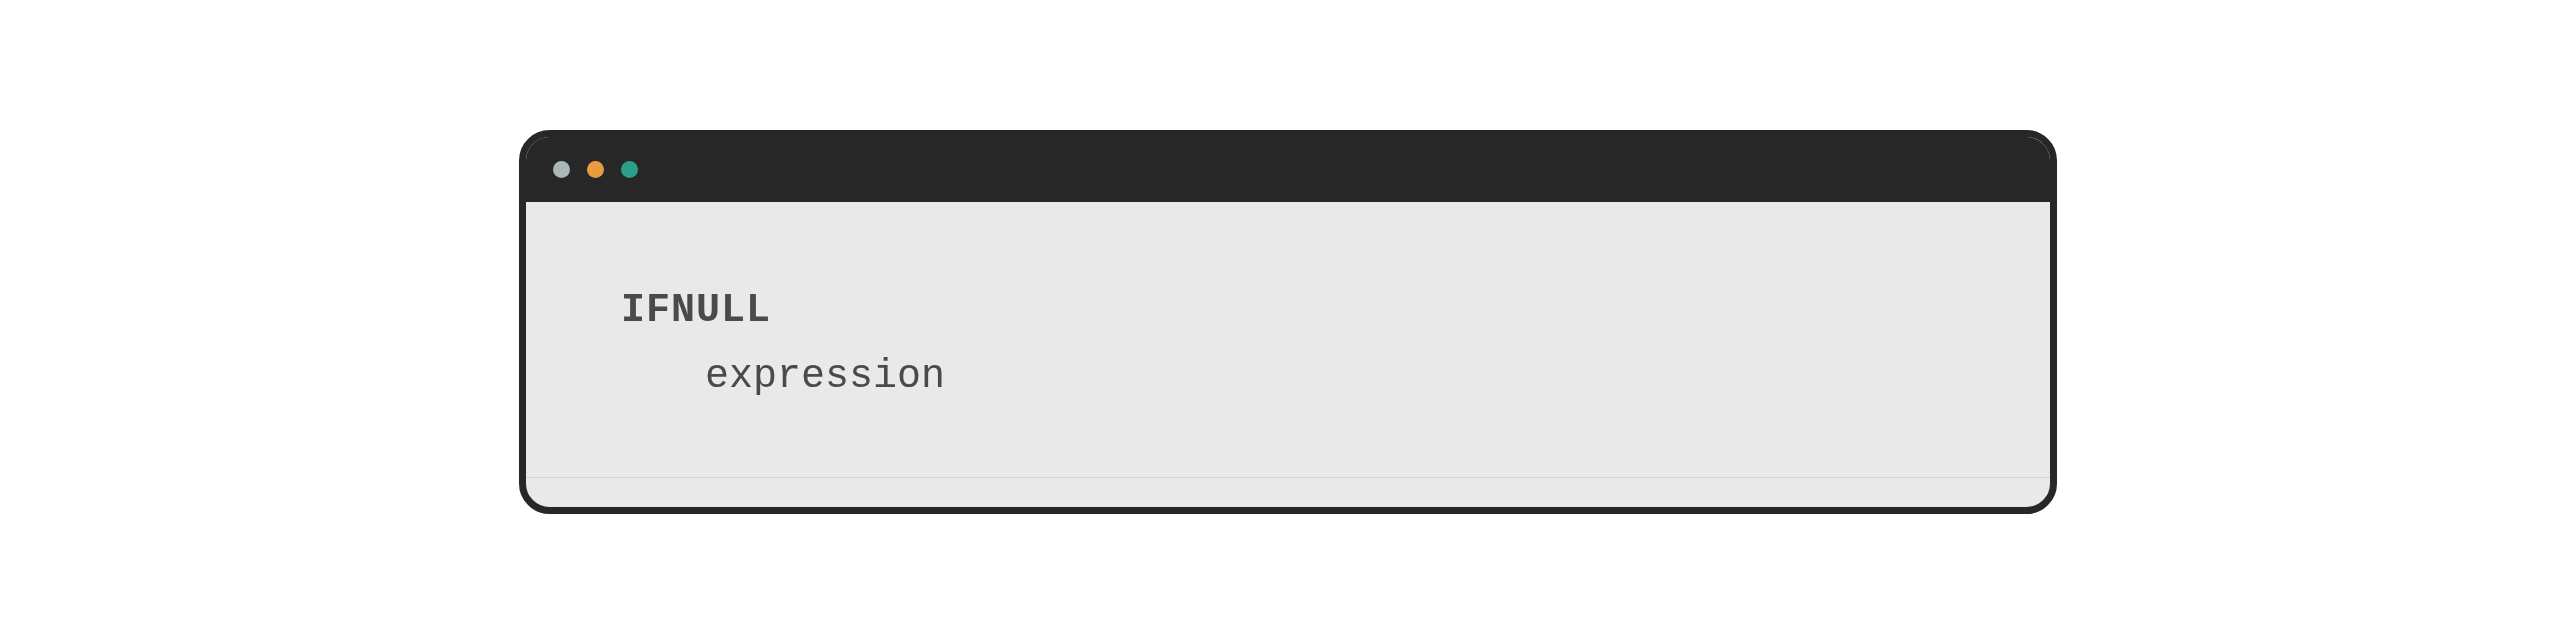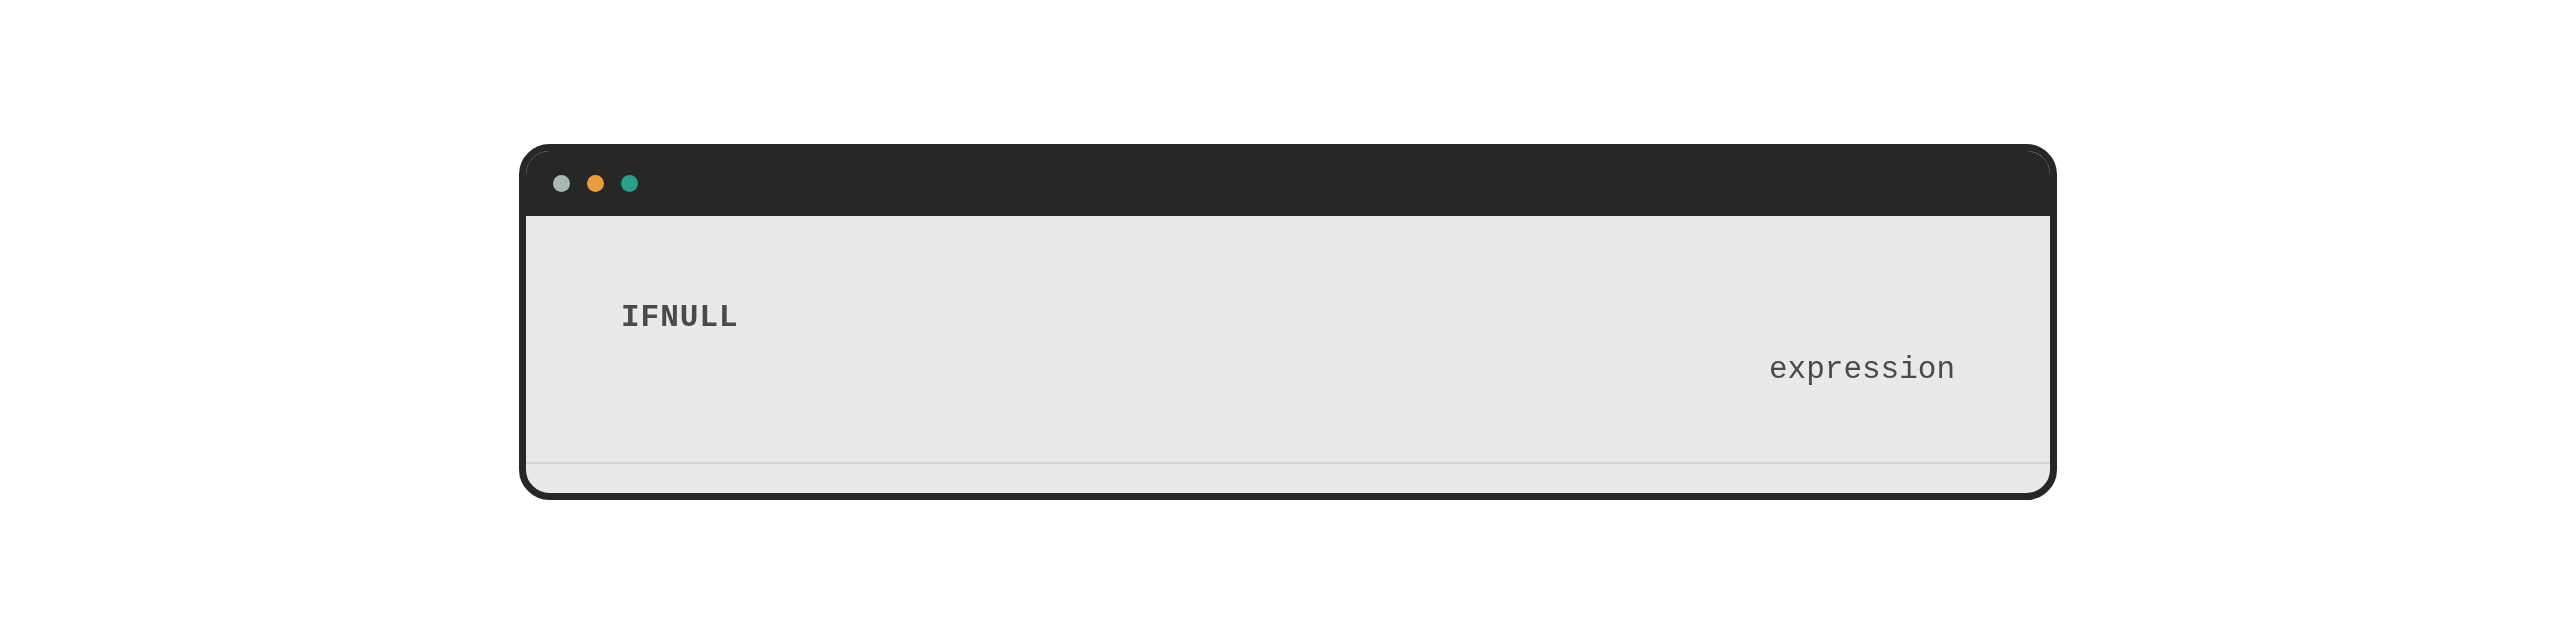--- a/index.html
+++ b/index.html
@@ -41,31 +41,30 @@
     }
     .traffic-light.minimize {
       background: #e89c3f;
     }
     .traffic-light.maximize {
       background: #2aa08b;
     }
     .content {
       padding: 76px 95px 38px 95px;
       font-family: "Courier New", Courier, monospace;
-      font-size: 31px;
+      font-size: 40px;
       color: #4a4a4a;
       line-height: 1.65;
     }
     .function-name {
       font-weight: bold;
       letter-spacing: 1px;
     }
     .param {
       padding-left: 84px;
-      text-align: right;
     }
     .footer-line {
       height: 1.9px;
       background: #d4d4d4;
       margin-top: 29px;
     }
     .footer-space {
       height: 29px;
     }
   </style>

